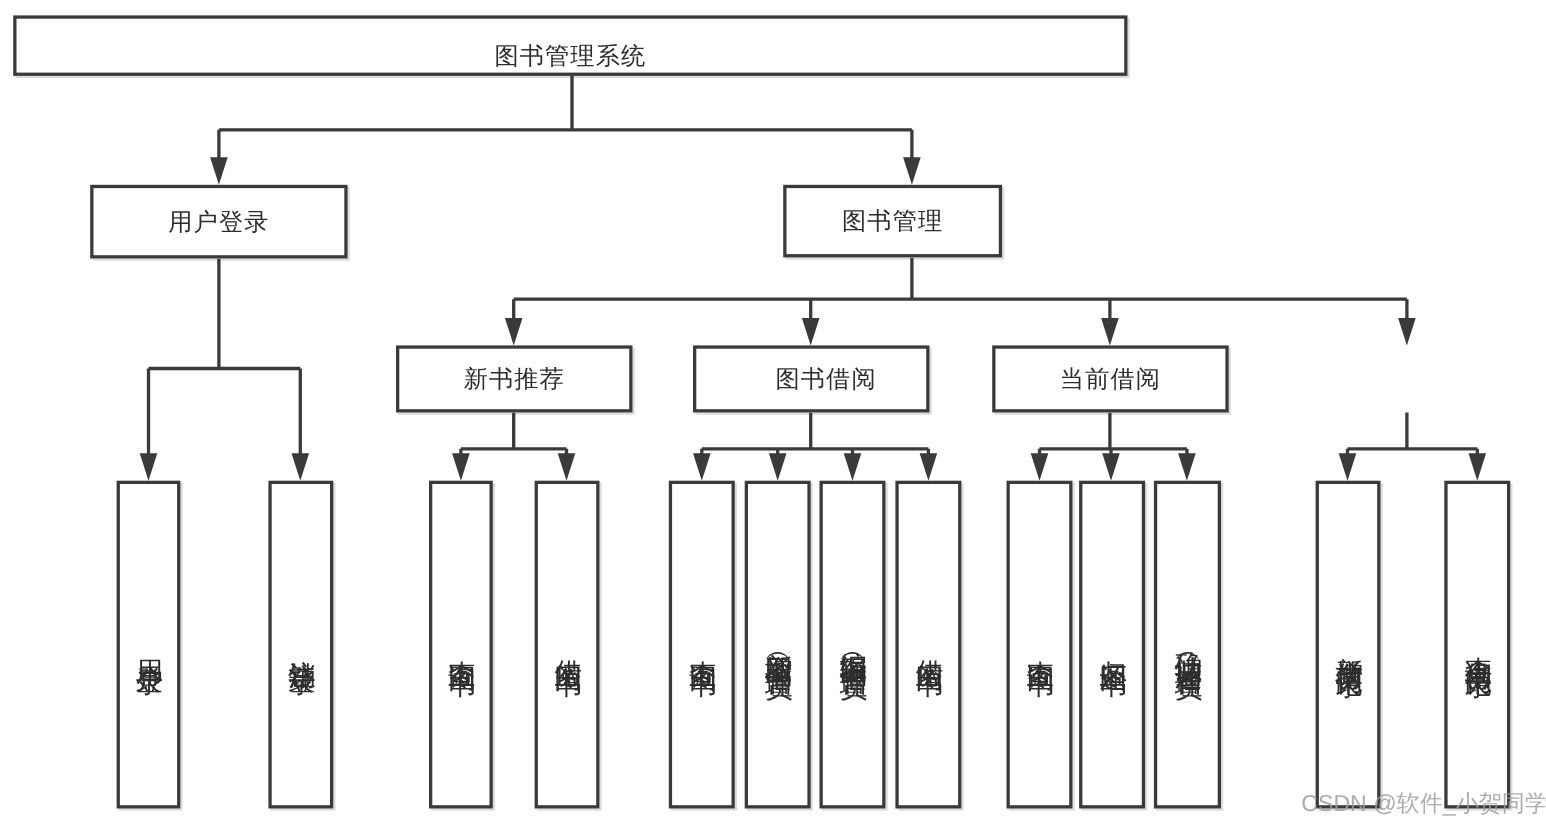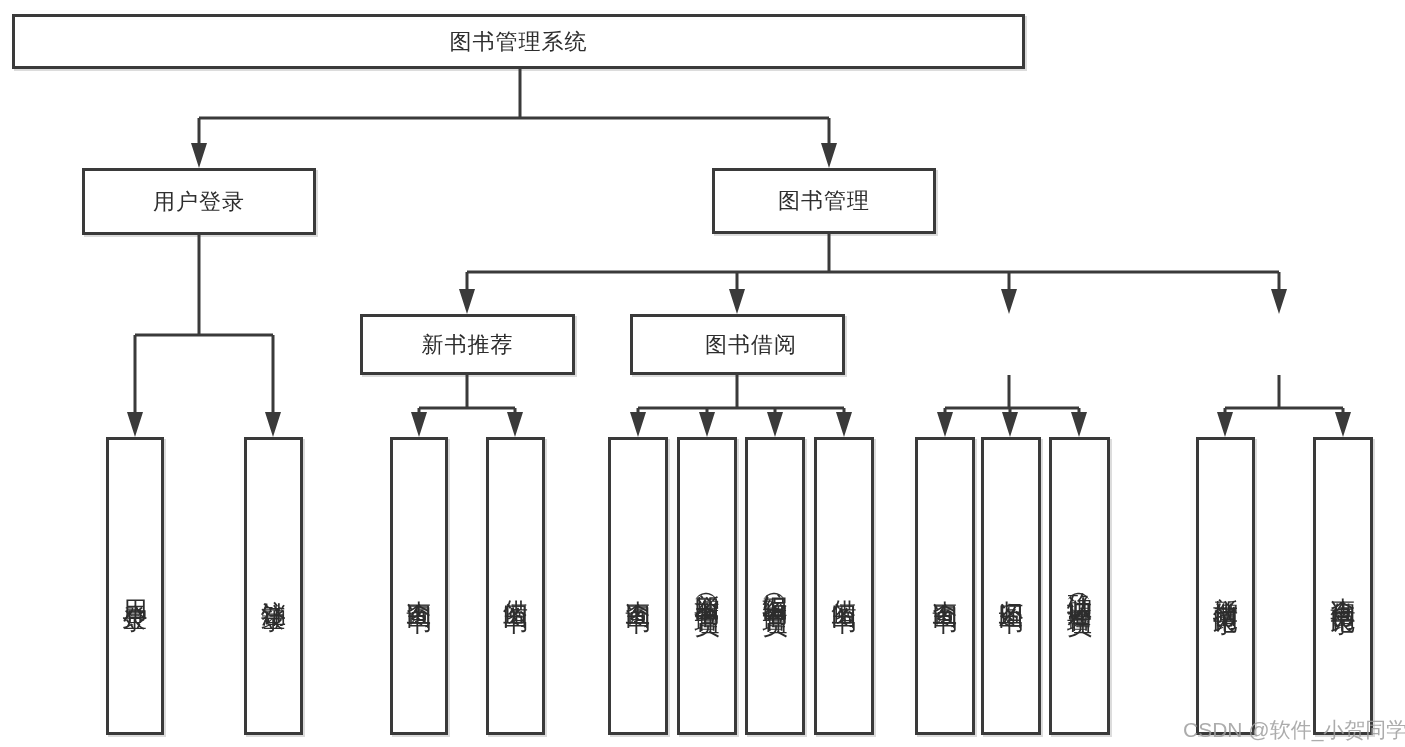--- a/index.html
+++ b/index.html
@@ -34,23 +34,23 @@
     height: 298px;
   }
   .leaf .v-label {
     writing-mode: vertical-rl;
     font-size: 25px;
     letter-spacing: 3px;
     line-height: 1;
     white-space: nowrap;
   }
   
-  .n-root    { left: 12px;   top: 14px;  width: 1013px; height: 55px; }
+  .n-root    { left: 12px;   top: 14px;  width: 1013px; height: 55px; align-items: flex-end; }
   .n-login   { left: 82px;   top: 168px; width: 234px;  height: 67px; }
-  .n-mgmt    { left: 712px;  top: 168px; width: 224px;  height: 66px; }
+  .n-mgmt    { left: 712px;  top: 168px; width: 199px;  height: 66px; }
   .n-l3      { top: 314px;   height: 61px; width: 215px; }
   .n-newbook { left: 360px; }
   .n-borrow  { left: 630px; padding-left: 27px; }
   .n-current { left: 902px; }
   .n-record  { left: 1172px; }
   .lf-1  { left: 106px;  width: 58px; }
   .lf-2  { left: 244px;  width: 59px; }
   .lf-3  { left: 390px;  width: 58px; }
   .lf-4  { left: 486px;  width: 59px; }
   .lf-5  { left: 608px;  width: 60px; }
@@ -119,20 +119,23 @@
   <div class="box n-mgmt">
     <span class="h-label">图书管理</span>
   </div>
 
   <div class="box n-l3 n-newbook">
     <span class="h-label">新书推荐</span>
   </div>
   <div class="box n-l3 n-borrow">
     <span class="h-label">图书借阅</span>
   </div>
+  <div class="box n-l3 n-current">
+    <span class="h-label">当前借阅</span>
+  </div>
 
   <div class="box leaf lf-1">
     <span class="v-label">用户登录</span>
   </div>
   <div class="box leaf lf-2">
     <span class="v-label">注销登录</span>
   </div>
   <div class="box leaf lf-3">
     <span class="v-label">查询图书</span>
   </div>

